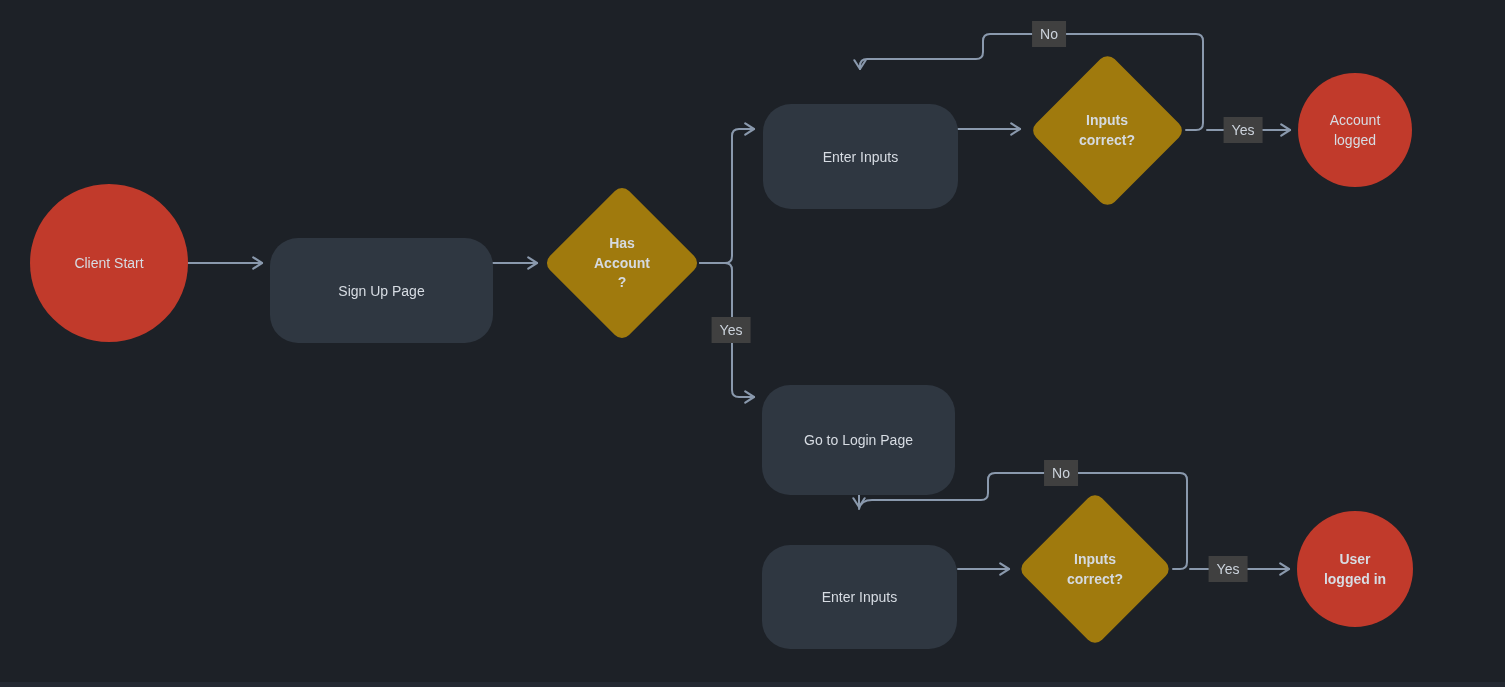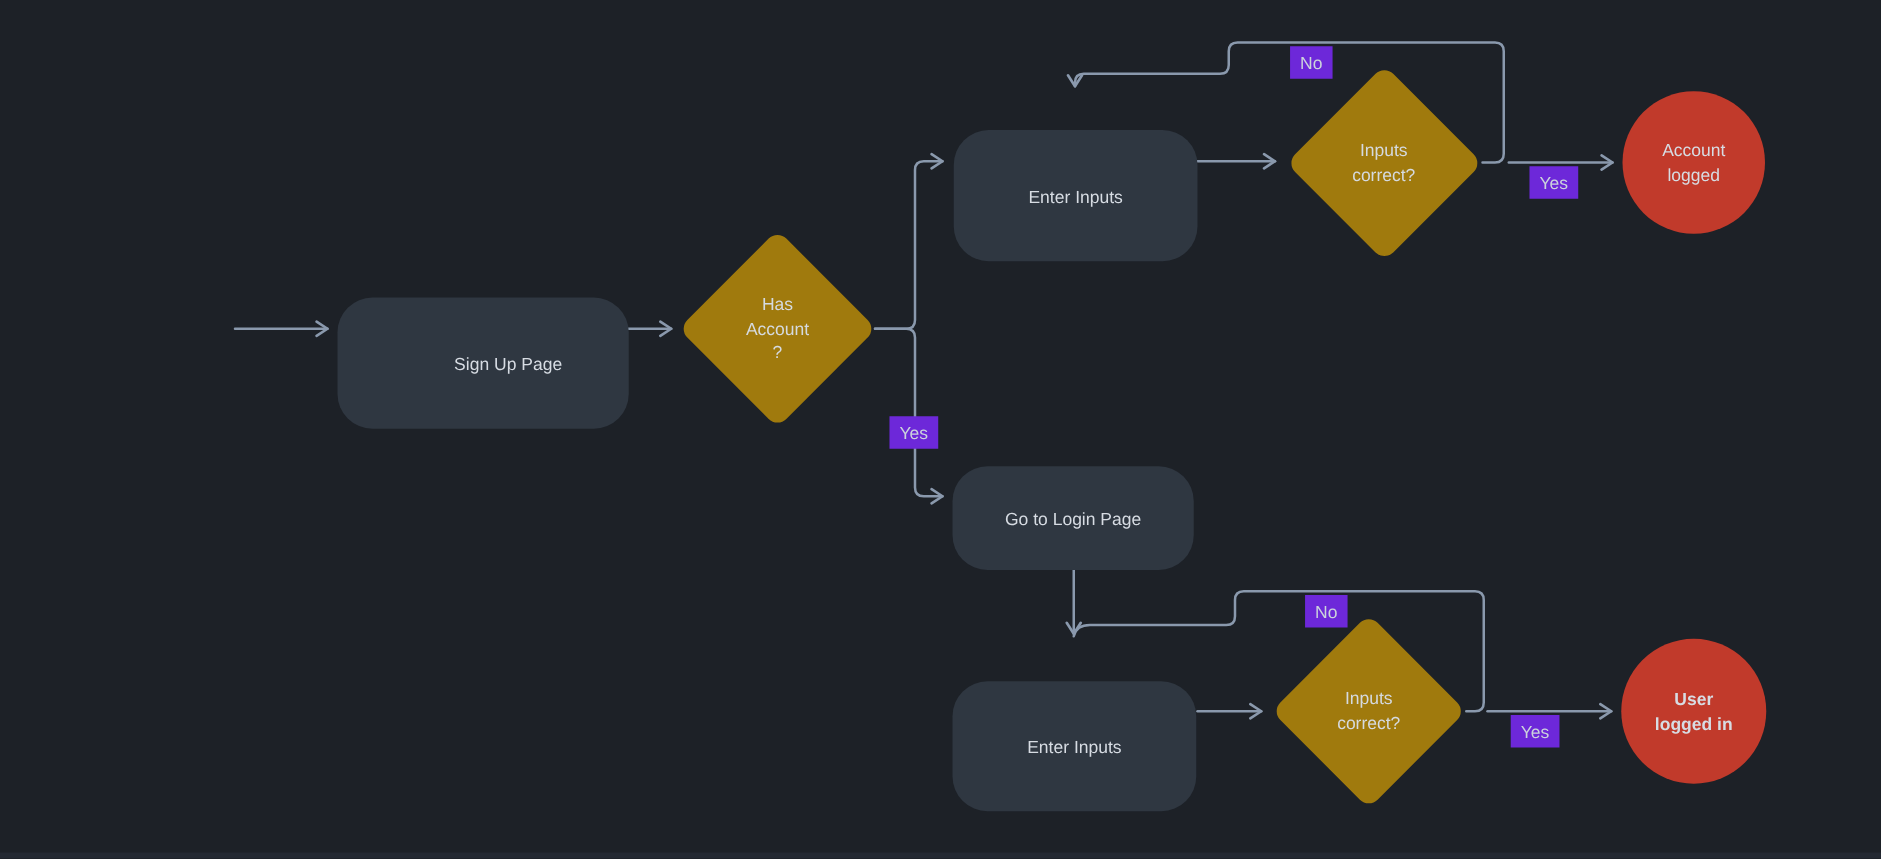--- a/index.html
+++ b/index.html
@@ -38,31 +38,31 @@
     transform: rotate(45deg);
   }
   .diamond-label {
     position: absolute;
     transform: translate(-50%, -50%);
     color: #d5dae0;
     font-size: 14px;
     line-height: 19.5px;
     text-align: center;
     white-space: nowrap;
+    font-weight: bold;
   }
   .edge-label {
     position: absolute;
     transform: translate(-50%, -50%);
-    background: #6d28d9;
+    background: #404040;
     color: #ccd3dc;
     font-size: 14px;
     line-height: 18px;
     padding: 4px 8px;
     white-space: nowrap;
-    margin-top: 16px;
   }
   .bottom-strip {
     position: absolute;
     left: 0; right: 0; bottom: 0;
     height: 5px;
     background: #242932;
   }
 </style>
 </head>
 <body>
@@ -82,22 +82,25 @@
     <path class="edge" d="M 700 263 H 725 Q 732 263 732 270 V 390 Q 732 397 739 397 H 754" marker-end="url(#arrowhead)"></path>
     <path class="edge" d="M 958 129 H 1020" marker-end="url(#arrowhead)"></path>
     <path class="edge" d="M 1186 130 H 1196 Q 1203 130 1203 123 V 41 Q 1203 34 1196 34 H 990 Q 983 34 983 41 V 52 Q 983 59 976 59 H 867 Q 860 59 860 66 V 69" marker-end="url(#arrowhead)"></path>
     <path class="edge" d="M 1207 130 H 1290" marker-end="url(#arrowhead)"></path>
     <path class="edge" d="M 859 449 V 507" marker-end="url(#arrowhead)"></path>
     <path class="edge" d="M 1173 569 H 1180 Q 1187 569 1187 562 V 480 Q 1187 473 1180 473 H 995 Q 988 473 988 480 V 493 Q 988 500 981 500 H 872 Q 861 500 859 509"></path>
     <path class="edge" d="M 958 569 H 1009" marker-end="url(#arrowhead)"></path>
     <path class="edge" d="M 1190 569 H 1289" marker-end="url(#arrowhead)"></path>
   </svg>
 
+  <div class="node terminal" style="left:30px; top:184px; width:158px; height:158px;">
+    <span>Client Start</span>
+  </div>
 
-  <div class="node process" style="left:270px; top:210px; width:193px; height:105px;padding-left:40px;">
+  <div class="node process" style="left:270px; top:210px; width:223px; height:105px;">
     <span>Sign Up Page</span>
   </div>
 
   <div class="diamond" style="left:566px; top:207px; width:112px; height:112px;"></div>
   <div class="diamond-label" style="left:622px; top:263px;">
     <div>Has</div>
     <div>Account</div>
     <div>?</div>
   </div>
 
@@ -109,21 +112,21 @@
   <div class="diamond-label" style="left:1107px; top:130px;">
     <div>Inputs</div>
     <div>correct?</div>
   </div>
 
   <div class="node terminal" style="left:1298px; top:73px; width:114px; height:114px;">
     <span>Account</span>
     <span>logged</span>
   </div>
 
-  <div class="node process" style="left:762px; top:345px; width:193px; height:83px;">
+  <div class="node process" style="left:762px; top:357px; width:193px; height:110px;">
     <span>Go to Login Page</span>
   </div>
 
   <div class="node process" style="left:762px; top:517px; width:195px; height:104px;">
     <span>Enter Inputs</span>
   </div>
 
   <div class="diamond" style="left:1040px; top:514px; width:110px; height:110px;"></div>
   <div class="diamond-label" style="left:1095px; top:569px;">
     <div>Inputs</div>

